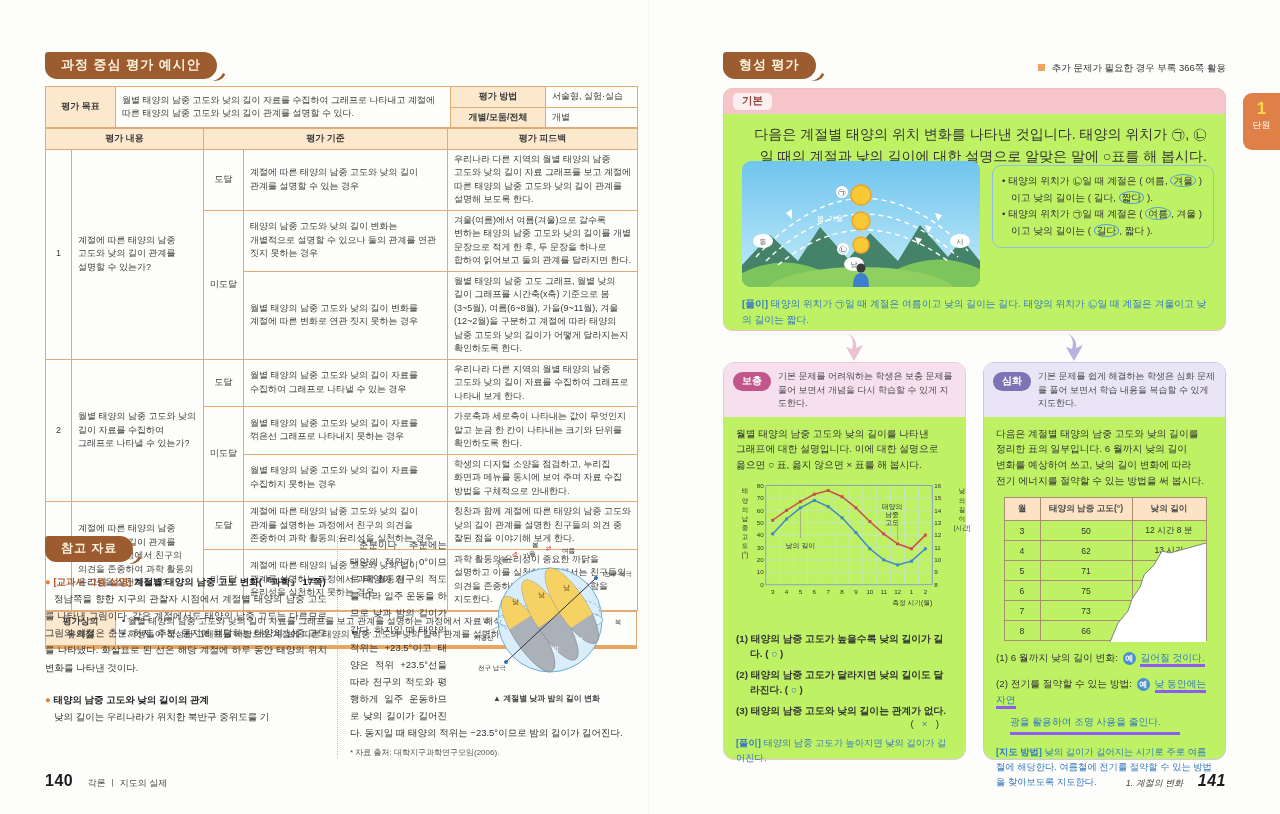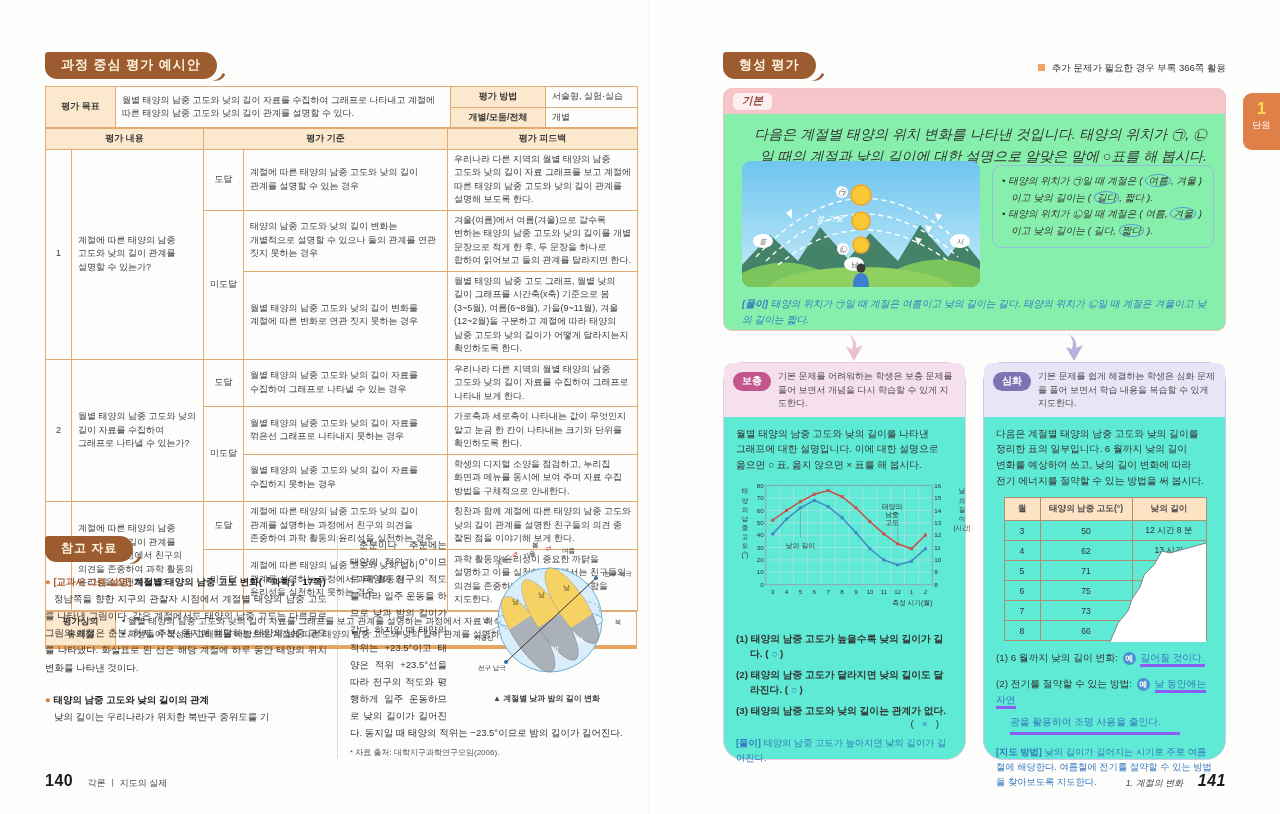--- a/index.html
+++ b/index.html
@@ -40,37 +40,37 @@
 
   
   .footer { position:absolute; top:772px; font-size:9px; color:#444; }
   .footer .pnum { font-size:16px; font-weight:bold; color:#1c1c1c; letter-spacing:.5px; }
 
   
   #fp-note { position:absolute; left:990px; top:62px; width:236px; font-size:9.5px; color:#333; text-align:right;}
   #fp-note .sq { display:inline-block; width:7px; height:7px; background:#f0a35e; margin-right:4px; }
 
   #basic-box { position:absolute; left:723px; top:88px; width:503px; height:243px;
-               border:1.5px solid #f2bfc4; border-radius:9px; background:#86efac;font-style:italic; }
+               border:1.5px solid #f2bfc4; border-radius:9px; background:#bef264; }
   #basic-head { height:25px; background:#f5c5ca; border-radius:7px 7px 0 0; position:relative; }
   #basic-tag { position:absolute; left:9px; top:4px; background:#fdeff0; color:#93443c; font-weight:bold;
                font-size:10.5px; padding:1px 9px 2px; border-radius:5px; }
   #basic-q { padding:10px 18px 0; font-size:14px; line-height:1.55; color:#333;text-align:right; }
   #basic-illus { position:absolute; left:18px; top:72px; }
   #basic-ans { position:absolute; left:268px; top:76px; width:222px; border:1.2px solid #93bede;
                border-radius:9px; padding:7px 9px; font-size:9.8px; line-height:1.7; color:#333; }
   .ansline { padding-left:9px; text-indent:-9px; }
   .ansline::before { content:"• "; color:#333; }
   .circ { border:1.2px solid #5b9bd5; border-radius:50%; padding:0 2px; }
   #basic-sol { position:absolute; left:18px; top:207px; width:470px; font-size:9.8px; line-height:1.65; color:#3679c0; }
   .sol-tag { font-weight:bold; }
 
   .flow-arrow { position:absolute; top:333px; }
 
-  .pb-box { position:absolute; top:362px; width:243px; height:398px; border-radius:20px; background:#5eead4; }
+  .pb-box { position:absolute; top:362px; width:243px; height:398px; border-radius:11px; background:#bef264; }
   #supp-box { left:723px; border:1.5px solid #e8cadd; }
   #adv-box  { left:983px; border:1.5px solid #ccc5e6; }
   .pb-head { display:flex; gap:7px; padding:7px 9px 6px; border-radius:8px 8px 0 0; align-items:flex-start; }
   #supp-box .pb-head { background:#f6e0ee; }
   #adv-box  .pb-head { background:#e9e5f6; }
   .pb-pill { flex:0 0 auto; color:#fff; font-weight:bold; font-size:10px; padding:2px 9px 3px; border-radius:10px; margin-top:2px;}
   #supp-box .pb-pill { background:#c2558c; }
   #adv-box  .pb-pill { background:#7d74b6; }
   .pb-guide { font-size:9px; line-height:1.5; color:#4a4a4a; }
   .pb-body { padding:9px 12px 0; }
@@ -347,24 +347,24 @@
           <ellipse cx="218" cy="80" rx="10" ry="7" fill="#fff"></ellipse>
           <text x="218" y="83" font-size="7" text-anchor="middle" fill="#555">서</text>
           <circle cx="119" cy="107" r="4.5" fill="#3a3a3a"></circle>
           <path d="M111 126 Q111 112 119 112 Q127 112 127 126 Z" fill="#3f7fd0"></path>
         </g>
       </svg>
     </div>
 
     <div id="basic-ans">
       <div class="ansline">
+        <span>태양의 위치가 ㉡일 때 계절은 ( 여름, </span><span class="circ">겨울</span><span> )이고 낮의 길이는 ( 길다, </span><span class="circ">짧다</span><span> ).</span>
+      </div>
+      <div class="ansline">
         <span>태양의 위치가 ㉠일 때 계절은 ( </span><span class="circ">여름</span><span>, 겨울 )이고 낮의 길이는 ( </span><span class="circ">길다</span><span>, 짧다 ).</span>
-      </div>
-      <div class="ansline">
-        <span>태양의 위치가 ㉡일 때 계절은 ( 여름, </span><span class="circ">겨울</span><span> )이고 낮의 길이는 ( 길다, </span><span class="circ">짧다</span><span> ).</span>
       </div>
     </div>
 
     <div id="basic-sol">
       <span class="sol-tag">[풀이]</span>
       <span>태양의 위치가 ㉠일 때 계절은 여름이고 낮의 길이는 길다. 태양의 위치가 ㉡일 때 계절은 겨울이고 낮의 길이는 짧다.</span>
     </div>
   </div>
 
   <svg class="flow-arrow" style="left:838px;" width="34" height="28" viewBox="0 0 34 28">

